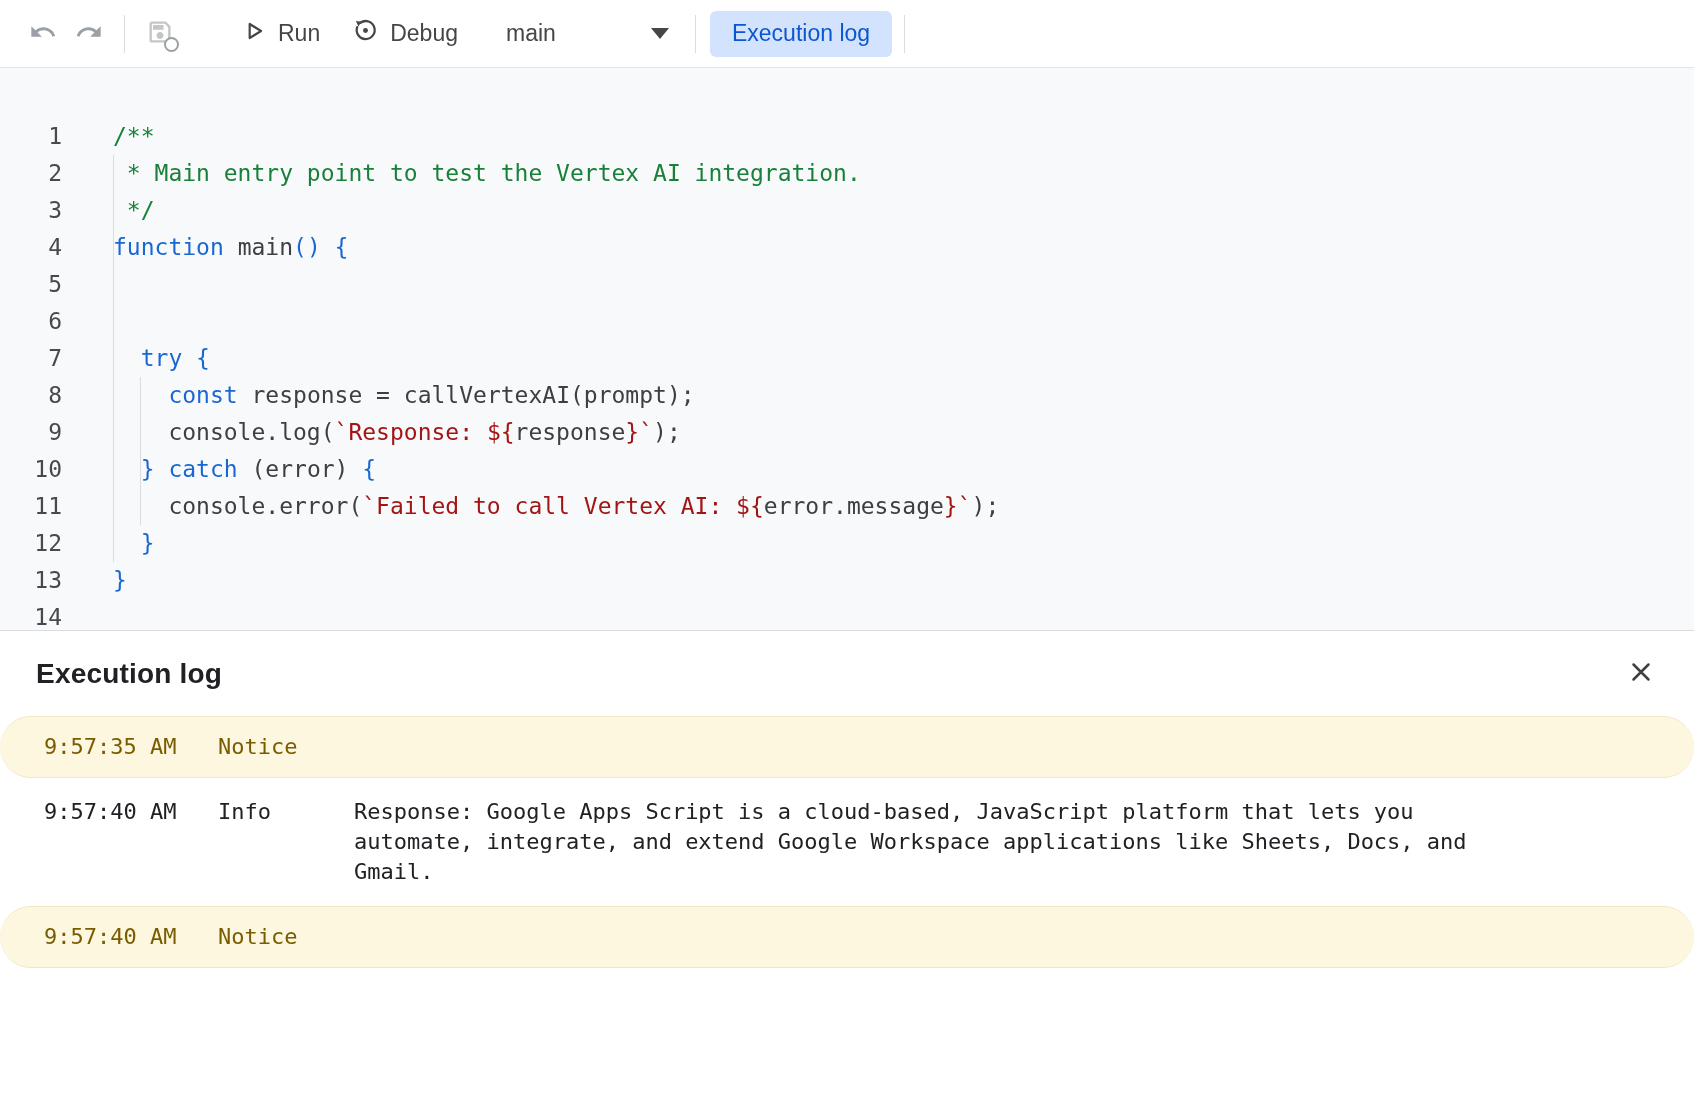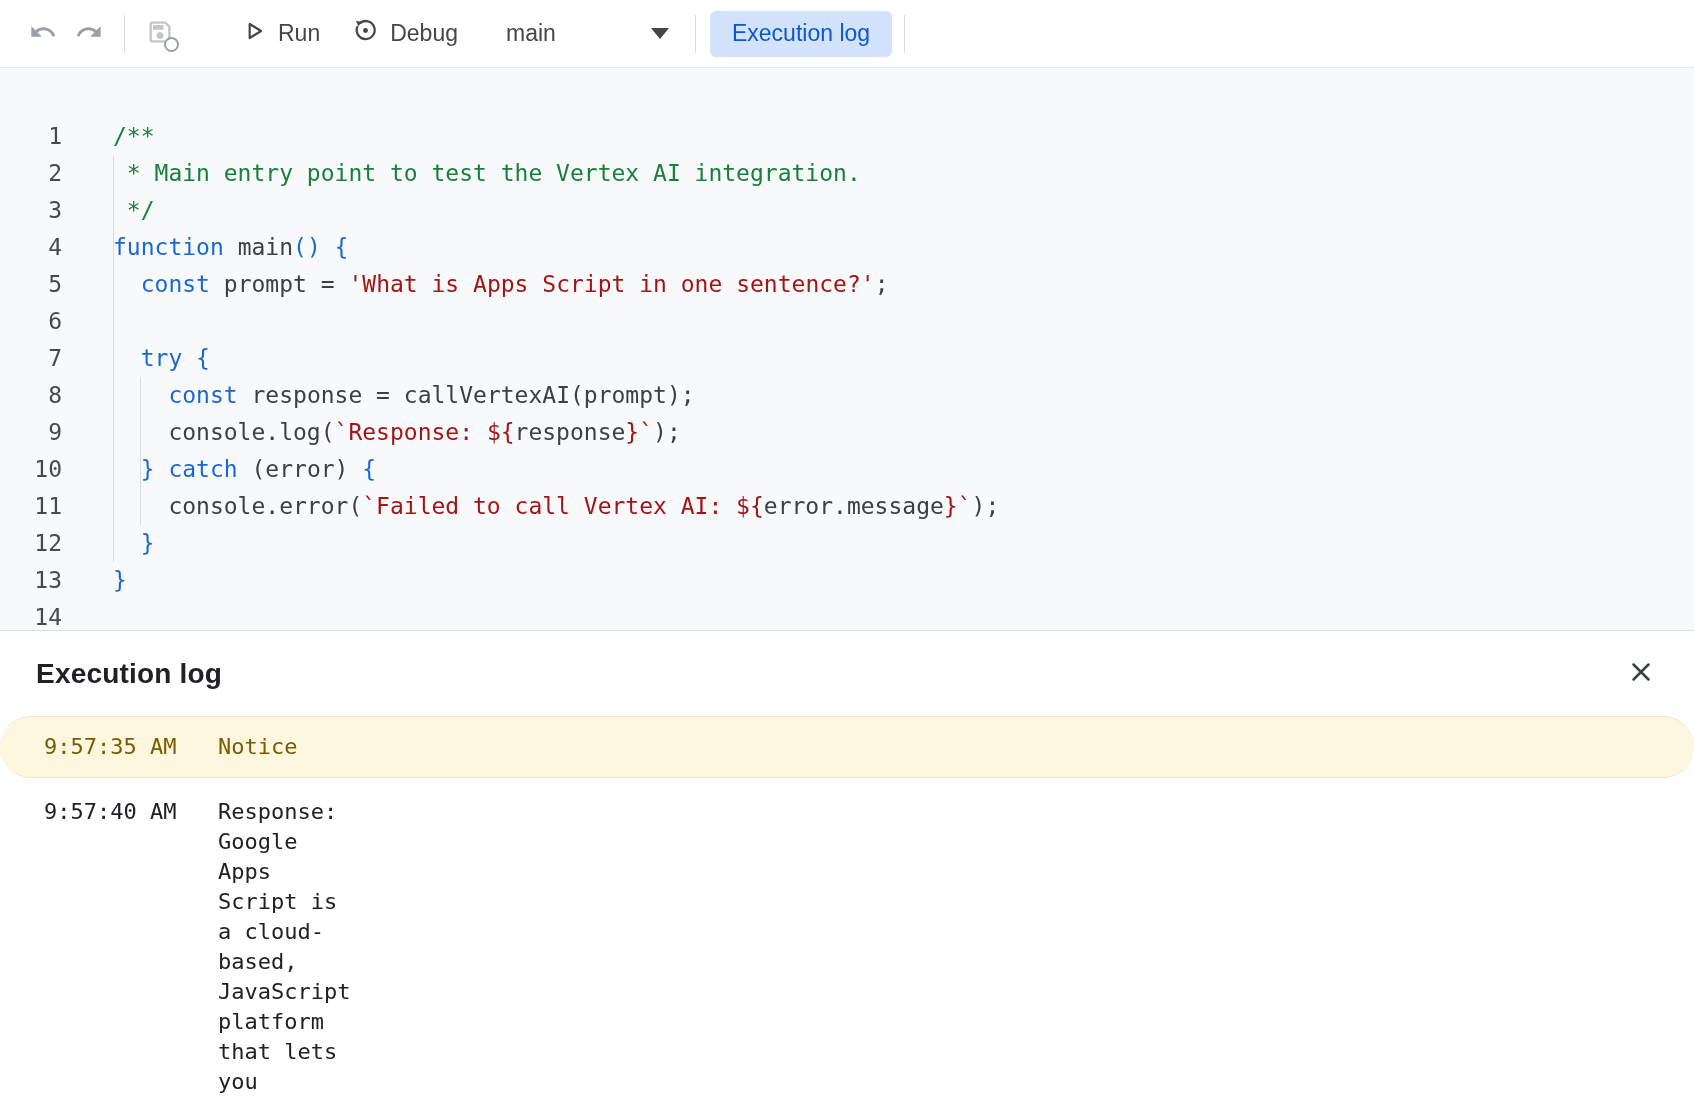--- a/index.html
+++ b/index.html
@@ -136,21 +136,21 @@
   </div>
 
   <div class="editor">
     <div class="guide guide-1"></div>
     <div class="guide guide-2"></div>
     <div id="code-lines">
         <div class="code-line"><span class="ln">1</span><span class="code-text"><span class="tok-c">/**</span></span></div>
         <div class="code-line"><span class="ln">2</span><span class="code-text"><span class="tok-c"> * Main entry point to test the Vertex AI integration.</span></span></div>
         <div class="code-line"><span class="ln">3</span><span class="code-text"><span class="tok-c"> */</span></span></div>
         <div class="code-line"><span class="ln">4</span><span class="code-text"><span class="tok-k">function</span><span class="tok-p"> main</span><span class="tok-b">()</span><span class="tok-p"> </span><span class="tok-b">{</span></span></div>
-        <div class="code-line"><span class="ln">5</span><span class="code-text"><span class="tok-p">  </span><span class="tok-k">const</span><span class="tok-p"> prompt = </span><span class="tok-s">'What is Apps Script in one sentence?'</span><span class="tok-p">;</span></span></div>
+        <div class="code-line"><span class="ln">5</span></div>
         <div class="code-line"><span class="ln">6</span><span class="code-text"> </span></div>
         <div class="code-line"><span class="ln">7</span><span class="code-text"><span class="tok-p">  </span><span class="tok-k">try</span><span class="tok-p"> </span><span class="tok-b">{</span></span></div>
         <div class="code-line"><span class="ln">8</span><span class="code-text"><span class="tok-p">    </span><span class="tok-k">const</span><span class="tok-p"> response = callVertexAI(prompt);</span></span></div>
         <div class="code-line"><span class="ln">9</span><span class="code-text"><span class="tok-p">    console.log(</span><span class="tok-s">`Response: ${</span><span class="tok-p">response</span><span class="tok-s">}`</span><span class="tok-p">);</span></span></div>
         <div class="code-line"><span class="ln">10</span><span class="code-text"><span class="tok-p">  </span><span class="tok-b">}</span><span class="tok-p"> </span><span class="tok-k">catch</span><span class="tok-p"> (error) </span><span class="tok-b">{</span></span></div>
         <div class="code-line"><span class="ln">11</span><span class="code-text"><span class="tok-p">    console.error(</span><span class="tok-s">`Failed to call Vertex AI: ${</span><span class="tok-p">error.message</span><span class="tok-s">}`</span><span class="tok-p">);</span></span></div>
         <div class="code-line"><span class="ln">12</span><span class="code-text"><span class="tok-p">  </span><span class="tok-b">}</span></span></div>
         <div class="code-line"><span class="ln">13</span><span class="code-text"><span class="tok-b">}</span></span></div>
         <div class="code-line"><span class="ln">14</span><span class="code-text"> </span></div>
       </div>
@@ -167,20 +167,21 @@
         </span>
       </button>
     </div>
     <div id="log-rows">
         <div class="log-row notice">
           <span class="log-time">9:57:35 AM</span>
           <span class="log-type">Notice</span>
         </div>
         <div class="log-row info">
           <span class="log-time">9:57:40 AM</span>
+          <span class="log-type">Info</span>
           <span class="log-msg">Response: Google Apps Script is a cloud-based, JavaScript platform that lets you automate, integrate, and extend Google Workspace applications like Sheets, Docs, and Gmail.</span>
         </div>
         <div class="log-row notice">
           <span class="log-time">9:57:40 AM</span>
           <span class="log-type">Notice</span>
         </div>
       </div>
   </div>
 
 </div>

